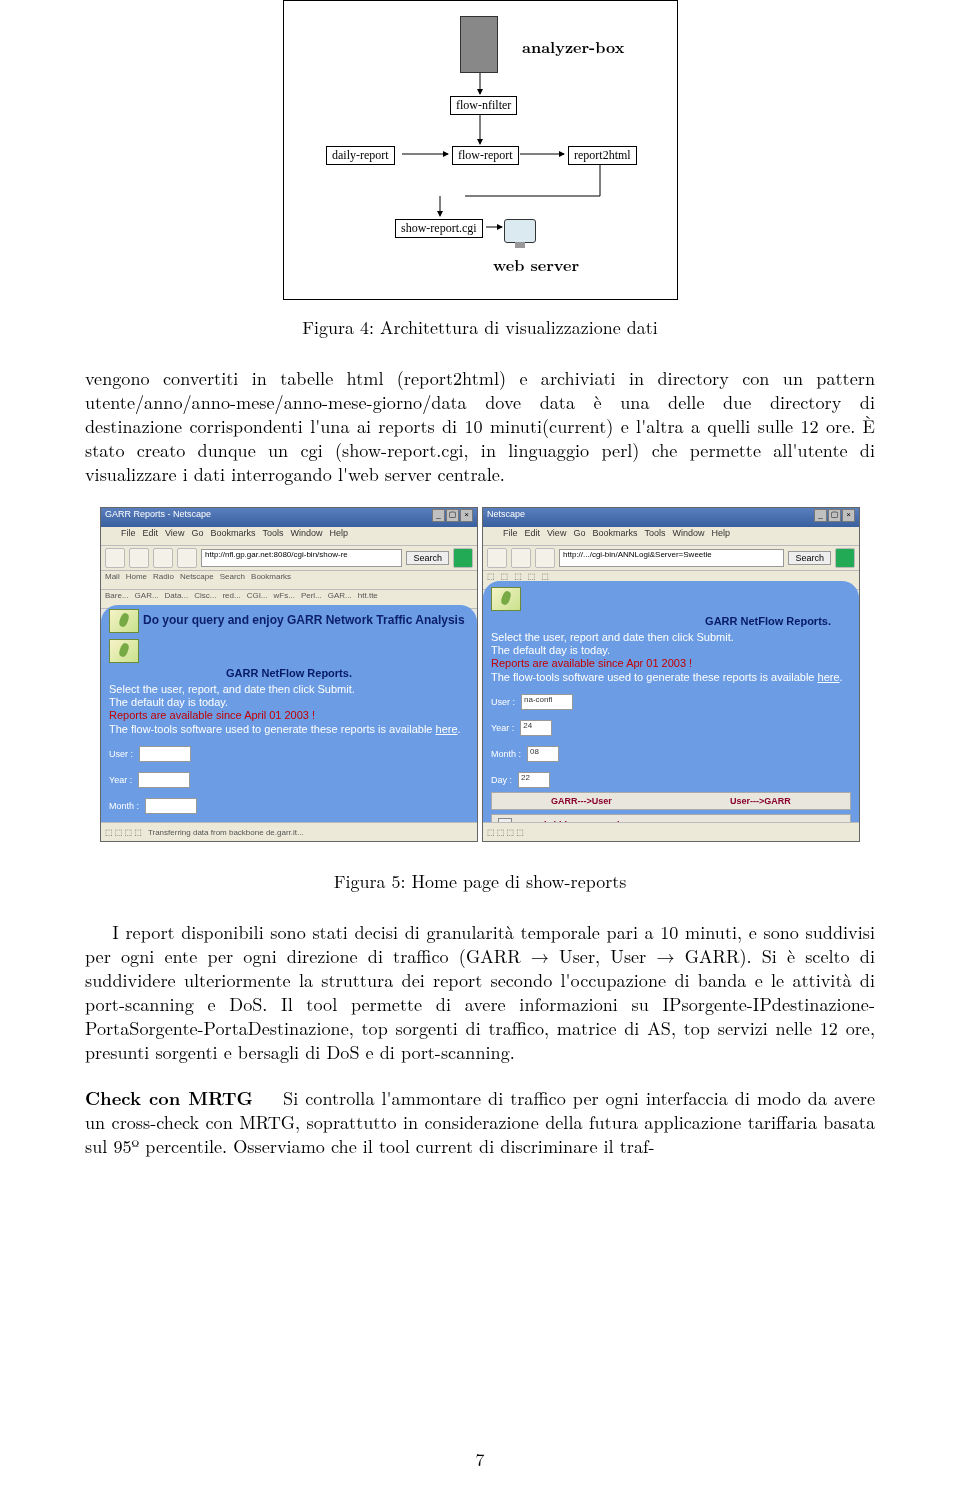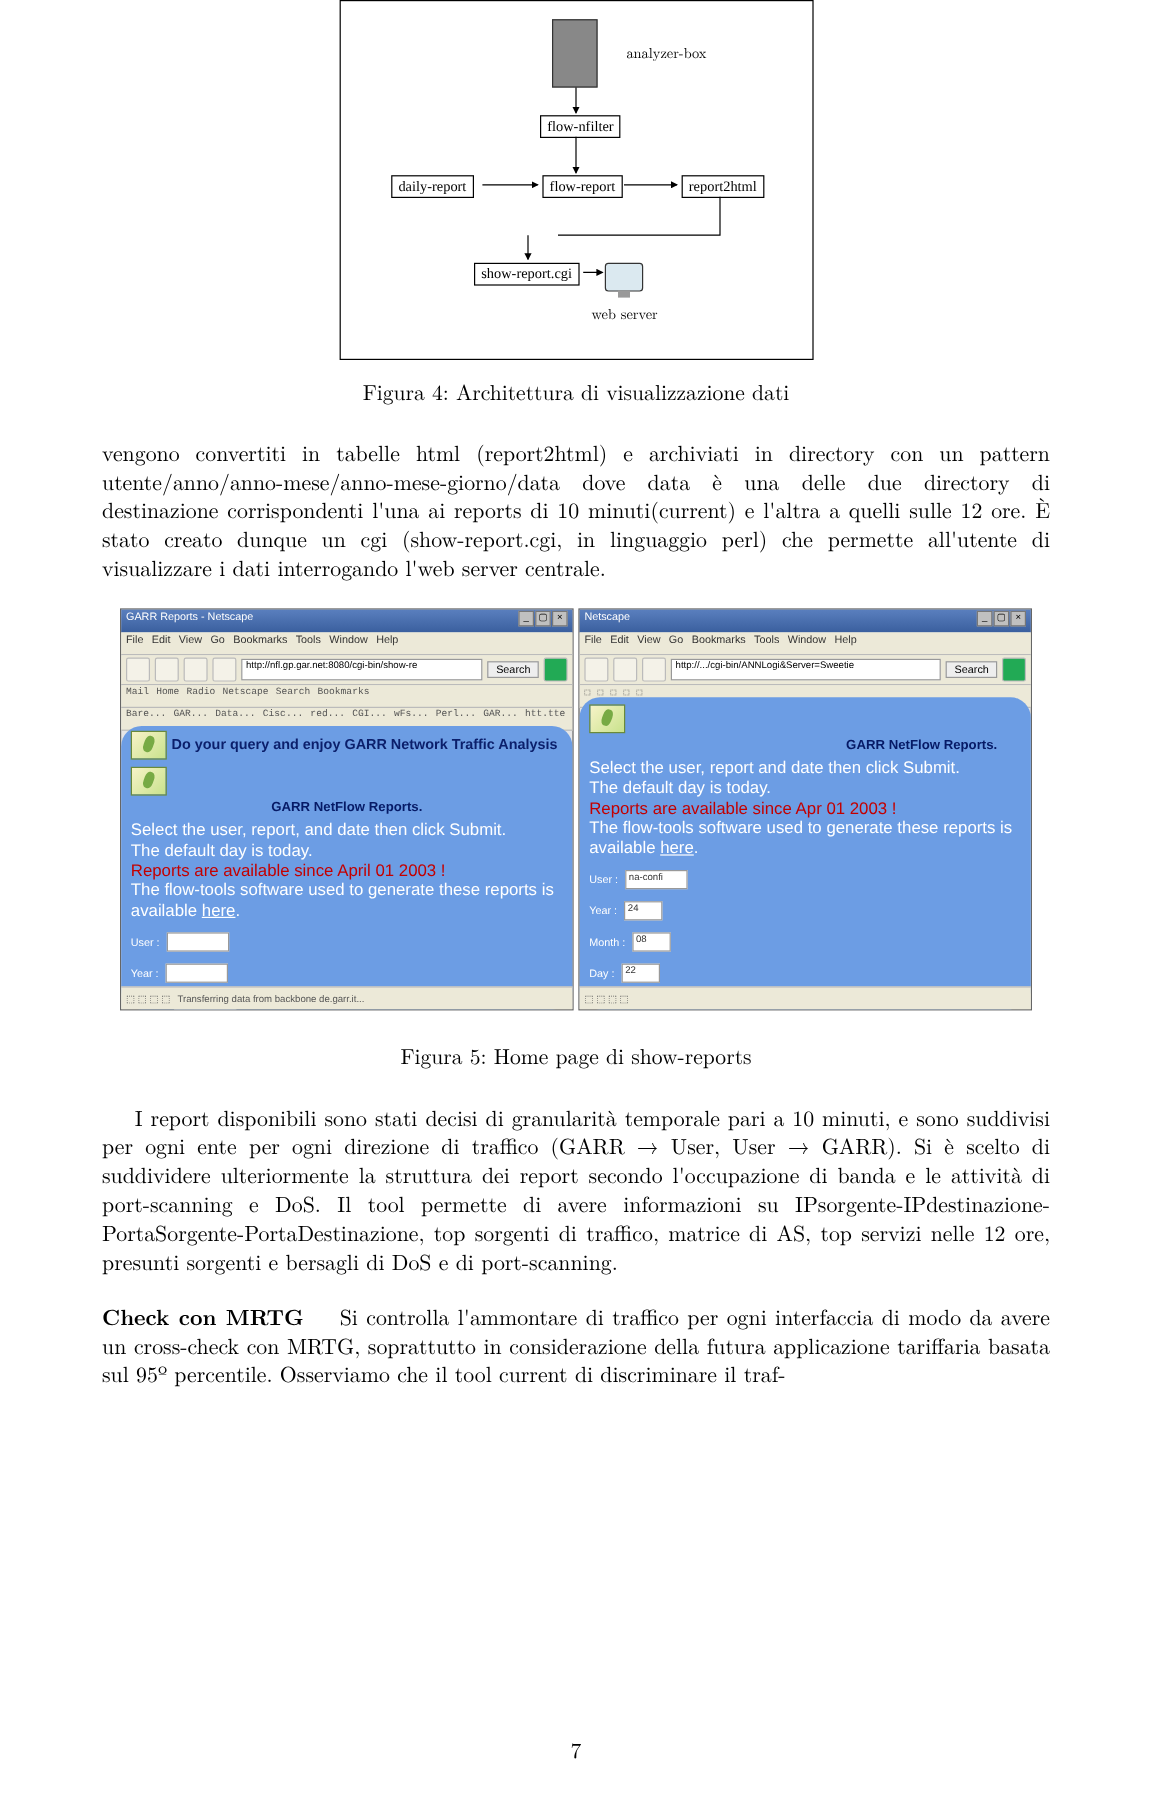--- a/index.html
+++ b/index.html
@@ -55,21 +55,22 @@
     border: 1px solid #000;
     background: #fff;
     font-family: Georgia, serif;
     font-size: 12px;
     text-align: center;
     padding: 1px 5px;
     white-space: nowrap;
   }
   .dlabel {
     position: absolute;
-    font-size: 12px;
+    font-size: 16px;
+    font-weight: bold;
   }
   .server-box {
     position: absolute;
     left: 170px; top: 15px;
     width: 36px; height: 55px;
     background: #888;
     border: 1px solid #333;
   }
   .server-box::before {
     content: "";
@@ -135,21 +136,21 @@
     font-size: 8px;
     line-height: 10px;
     text-align: center;
     color: #000;
   }
   .menubar {
     height: 16px;
     background: #ece9d8;
     font-size: 9px;
     color: #333;
-    padding: 1px 4px;
+    padding: 1px 20px;
     border-bottom: 1px solid #bbb;
     display: flex;
     gap: 7px;
   }
   .toolbar {
     height: 24px;
     background: #ece9d8;
     border-bottom: 1px solid #bbb;
     display: flex;
     align-items: center;
@@ -181,21 +182,20 @@
   }
   .bookbar {
     height: 16px;
     background: #ece9d8;
     border-bottom: 1px solid #bbb;
     font-size: 8px;
     color: #444;
     padding: 1px 4px;
     display: flex;
     gap: 6px;
-    font-family: Liberation Mono, monospace;
   }
   .bookbar span { color: #555; }
   .content {
     position: absolute;
     left: 0; right: 0; bottom: 0;
     top: 97px;
     background: #6c9de4;
     padding: 4px 8px;
     color: #fff;
     overflow: hidden;
@@ -219,21 +219,21 @@
     position: relative;
   }
   .flag::after { content: ""; position: absolute; left: 10px; top: 3px; width: 8px; height: 14px; background: #7a4; border-radius: 40%; transform: rotate(20deg); }
   .panel-title {
     color: #061a66;
     font-weight: bold;
     font-size: 11px;
     margin: 4px 0;
   }
   .smalltxt {
-    font-size: 14px;
+    font-size: 11px;
     color: #fff;
     line-height: 1.2;
   }
   .smalltxt .red { color: #c30000; }
   .smalltxt .lnk { text-decoration: underline; }
   .formrow {
     font-size: 9px;
     color: #fff;
     margin: 10px 0 4px 0;
     display: flex;

